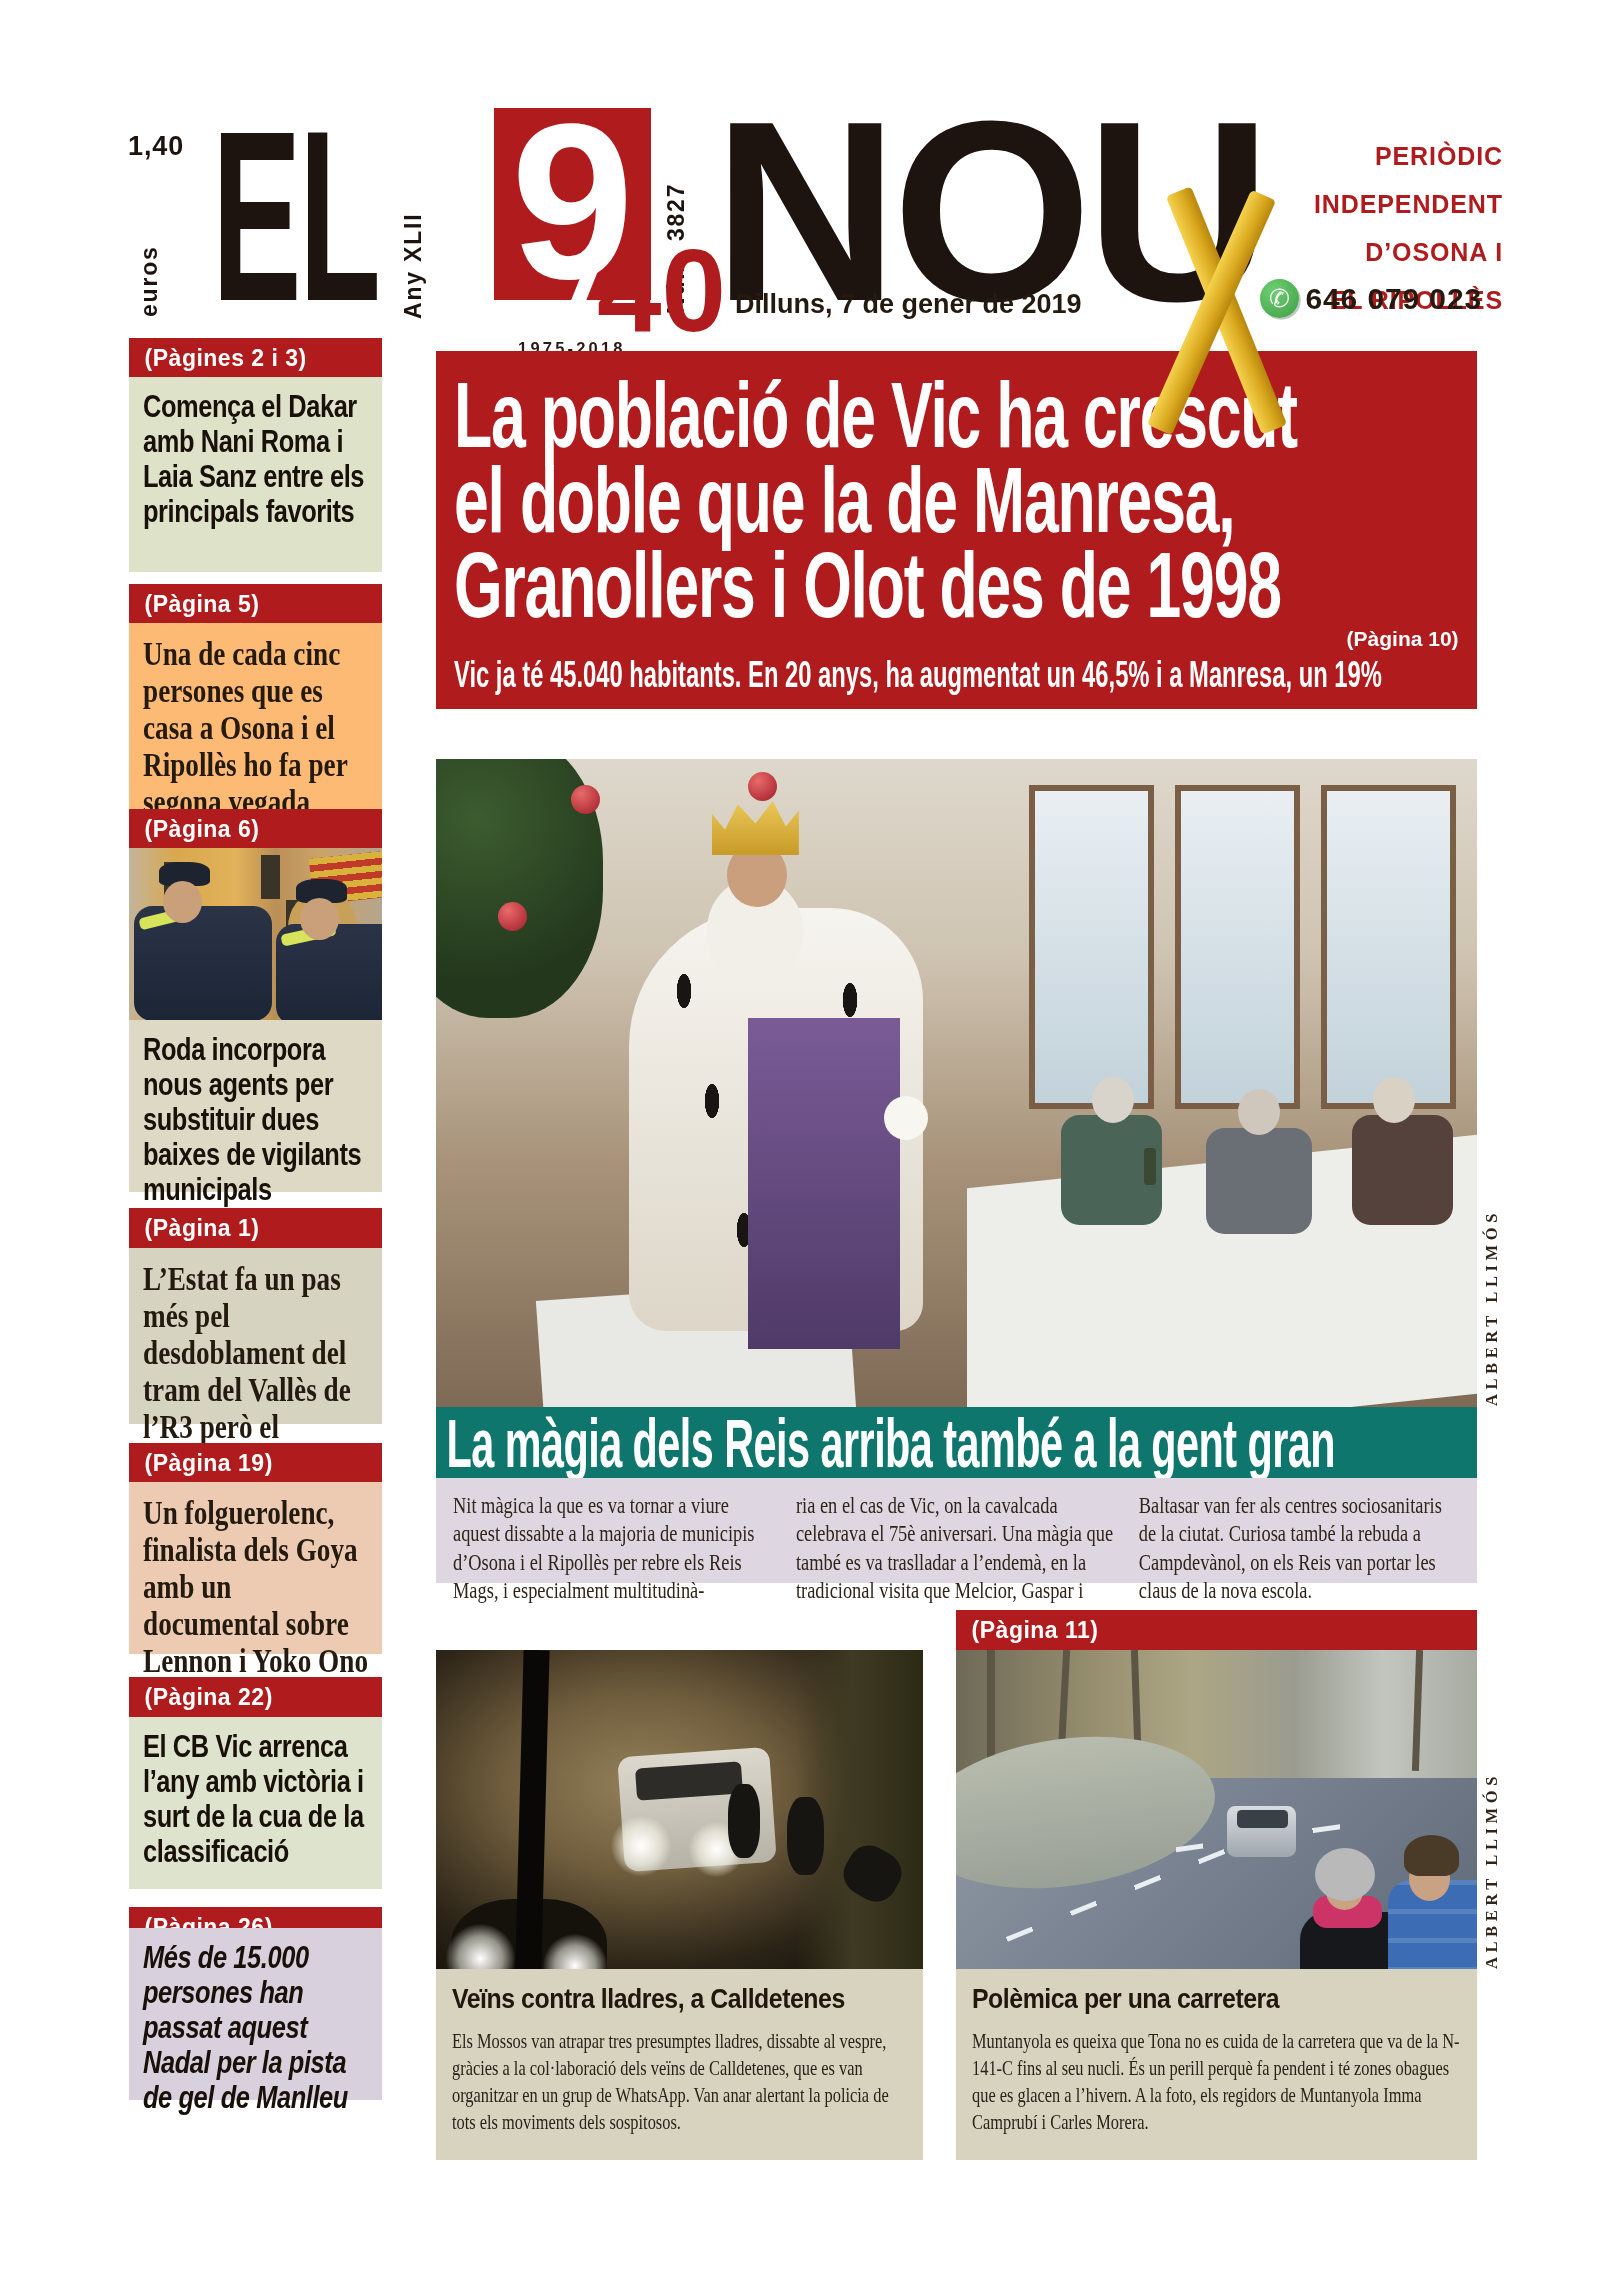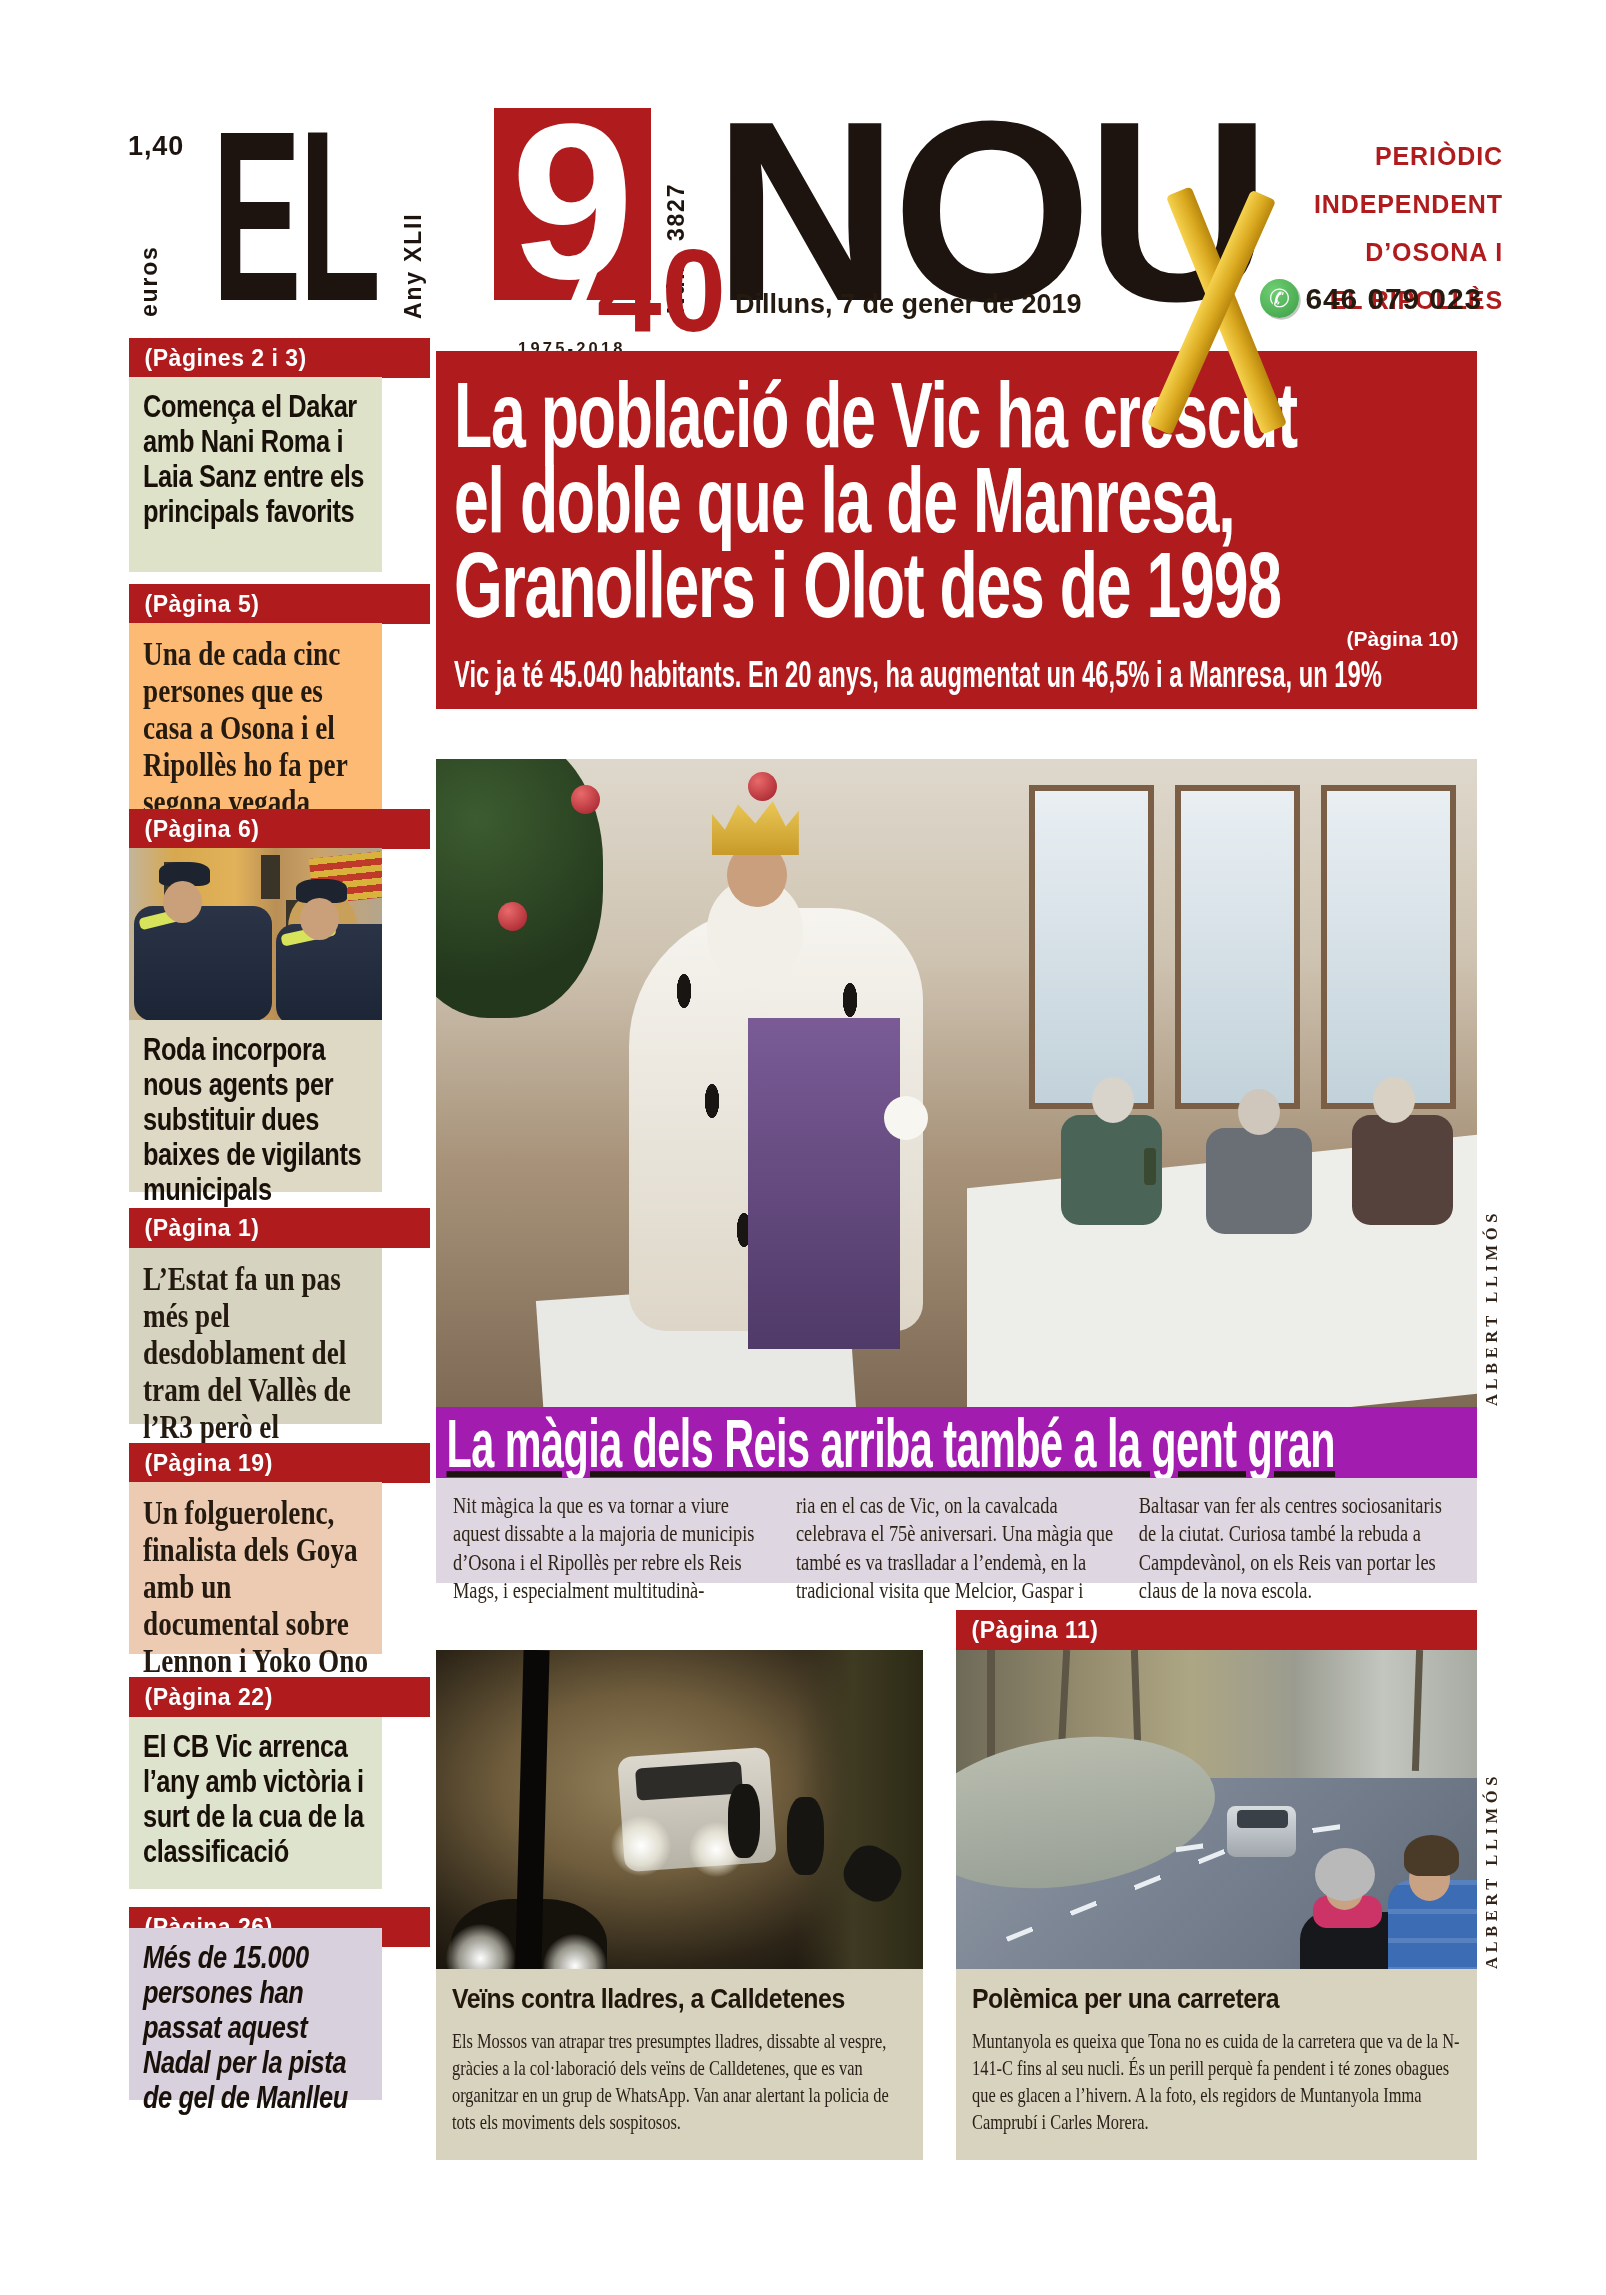--- a/index.html
+++ b/index.html
@@ -32,34 +32,34 @@
   .phone-row{display:flex;align-items:center;gap:6.4px;}
   .wa-icon{width:39px;height:39px;border-radius:50%;background:radial-gradient(circle at 35% 30%,#6fce72,#3d9e46);
            color:#fff;font-size:25px;line-height:39px;text-align:center;box-shadow:1.8px 1.8px 0 rgba(90,90,90,.35);}
   .phone-num{font-size:30px;font-weight:bold;color:#241a10;letter-spacing:0.9px;}
   .ribbon{z-index:6;}
   .ribbon .s1,.ribbon .s2{position:absolute;width:27px;height:257px;border-radius:4.6px;
       background:linear-gradient(90deg,#f6d24e,#d9a81f 60%,#b8860d);}
   .ribbon .s1{left:40px;top:13.8px;transform:rotate(24deg);}
   .ribbon .s2{left:55px;top:12px;transform:rotate(-22deg);}
   
-  .side-hd{width:301px;height:40px;}
+  .side-hd{width:253px;height:40px;}
   .side-bd{width:253px;padding:12px 12px 0 13.8px;box-sizing:border-box;}
   .t-sans{font-size:31px;line-height:35px;font-weight:bold;color:#181009;letter-spacing:-0.5px;}
   .t-serif{font-family:"Liberation Serif",serif;font-size:34px;line-height:37px;font-weight:bold;color:#241a10;}
   .bg1{background:#dde2c9;} .bg2{background:#fdba74;} .bg3{background:#ded9c5;}
   .bg4{background:#d6d3c1;} .bg5{background:#eccbb2;} .bg6{background:#dde3cc;} .bg7{background:#d8d0dd;}
   
   .lead-box{width:1041px;height:358px;box-sizing:border-box;padding:22px 18.4px 0 18.4px;}
   .lead-h{color:#fff;font-size:92px;line-height:85px;font-weight:bold;letter-spacing:-1.8px;}
   .lead-tag{color:#fff;font-size:21px;font-weight:bold;}
   .lead-sub{color:#fff;font-size:36px;font-weight:bold;letter-spacing:0px;}
   .caption-strip{width:1041px;height:37px;}
   .caption-strip .cap{color:#fff;font-weight:bold;font-size:21px;line-height:37px;padding-left:16.5px;}
-  .banner{width:1041px;height:89px;background:#a21caf;text-decoration:underline;}
+  .banner{width:1041px;height:89px;background:#0f766e;}
   .banner .bh{color:#fff;font-size:69px;line-height:73px;font-weight:bold;letter-spacing:-0.9px;padding-left:17.5px;}
   .colsblock{width:1041px;height:105px;background:#ded7e2;box-sizing:border-box;padding:13.8px 16.5px 0 16.5px;}
   .cols{column-count:3;column-gap:26px;font-family:"Liberation Serif",serif;font-size:23px;line-height:28.5px;color:#2f2418;}
   .credit{font-family:"Liberation Serif",serif;font-size:16.5px;font-weight:bold;letter-spacing:4.6px;color:#33241a;}
   
   .story-tag{height:40px;}
   .story-block{background:#d7d3bf;box-sizing:border-box;padding:13.8px 15.6px 0 15.6px;}
   .story-h{font-size:27.6px;font-weight:bold;color:#22160d;letter-spacing:-0.5px;margin:0 0 13px 0;}
   .story-b{font-family:"Liberation Serif",serif;font-size:21px;line-height:27px;color:#2b211a;}
   

